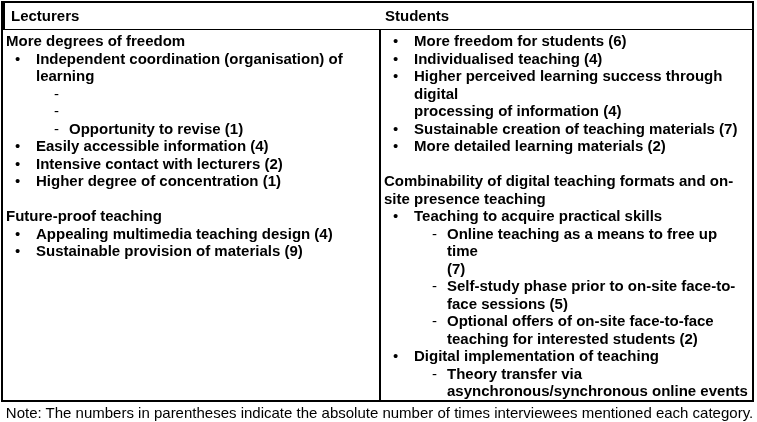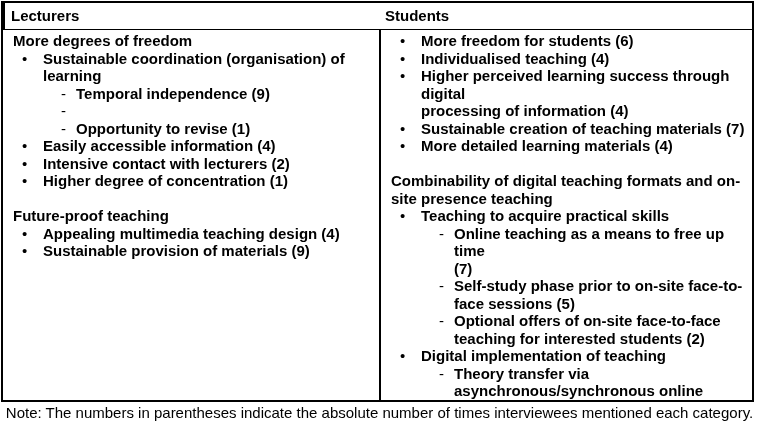--- a/index.html
+++ b/index.html
@@ -24,21 +24,21 @@
   }
   .hcell {
     border-bottom: 1px solid #000;
     font-weight: bold;
     padding: 4px 0 0 6px;
     line-height: 18px;
     box-sizing: border-box;
     overflow: hidden;
   }
   .cell {
-    padding: 2px 2px 0 10px;
+    padding: 2px 2px 0 3px;
     line-height: 17.5px;
     box-sizing: border-box;
     overflow: hidden;
   }
   .rcol { border-left: 2px solid #000; }
   .sec-h { font-weight: bold; white-space: pre-line; }
   .li1, .li2 { display: flex; align-items: flex-start; }
   .li1 > .mk { flex: none; width: 21px; margin-left: 9px; }
   .li2 > .mk { flex: none; width: 15px; margin-left: 48px; }
   .txt { flex: 1; white-space: pre-line; min-width: 0; font-weight: bold; }
@@ -54,26 +54,25 @@
 </head>
 <body>
 
 <div class="table">
   <div class="hcell rcol">Lecturers</div>
   <div class="hcell">Students</div>
   <div class="cell" id="students-cell">
       <div class="sec-h">More degrees of freedom</div>
       <div class="li1">
         <span class="mk">•</span>
-        <span class="txt">Sustainable coordination (organisation) of
+        <span class="txt">Independent coordination (organisation) of
 learning</span>
       </div>
       <div class="li2">
         <span class="mk">-</span>
-        <span class="txt">Temporal independence (9)</span>
       </div>
       <div class="li2">
         <span class="mk">-</span>
       </div>
       <div class="li2">
         <span class="mk">-</span>
         <span class="txt">Opportunity to revise (1)</span>
       </div>
       <div class="li1">
         <span class="mk">•</span>
@@ -111,21 +110,21 @@
         <span class="mk">•</span>
         <span class="txt">Higher perceived learning success through digital
 processing of information (4)</span>
       </div>
       <div class="li1">
         <span class="mk">•</span>
         <span class="txt">Sustainable creation of teaching materials (7)</span>
       </div>
       <div class="li1">
         <span class="mk">•</span>
-        <span class="txt">More detailed learning materials (4)</span>
+        <span class="txt">More detailed learning materials (2)</span>
       </div>
       <div class="spacer"></div>
       <div class="sec-h">Combinability of digital teaching formats and on-
 site presence teaching</div>
       <div class="li1">
         <span class="mk">•</span>
         <span class="txt">Teaching to acquire practical skills</span>
       </div>
       <div class="li2">
         <span class="mk">-</span>

